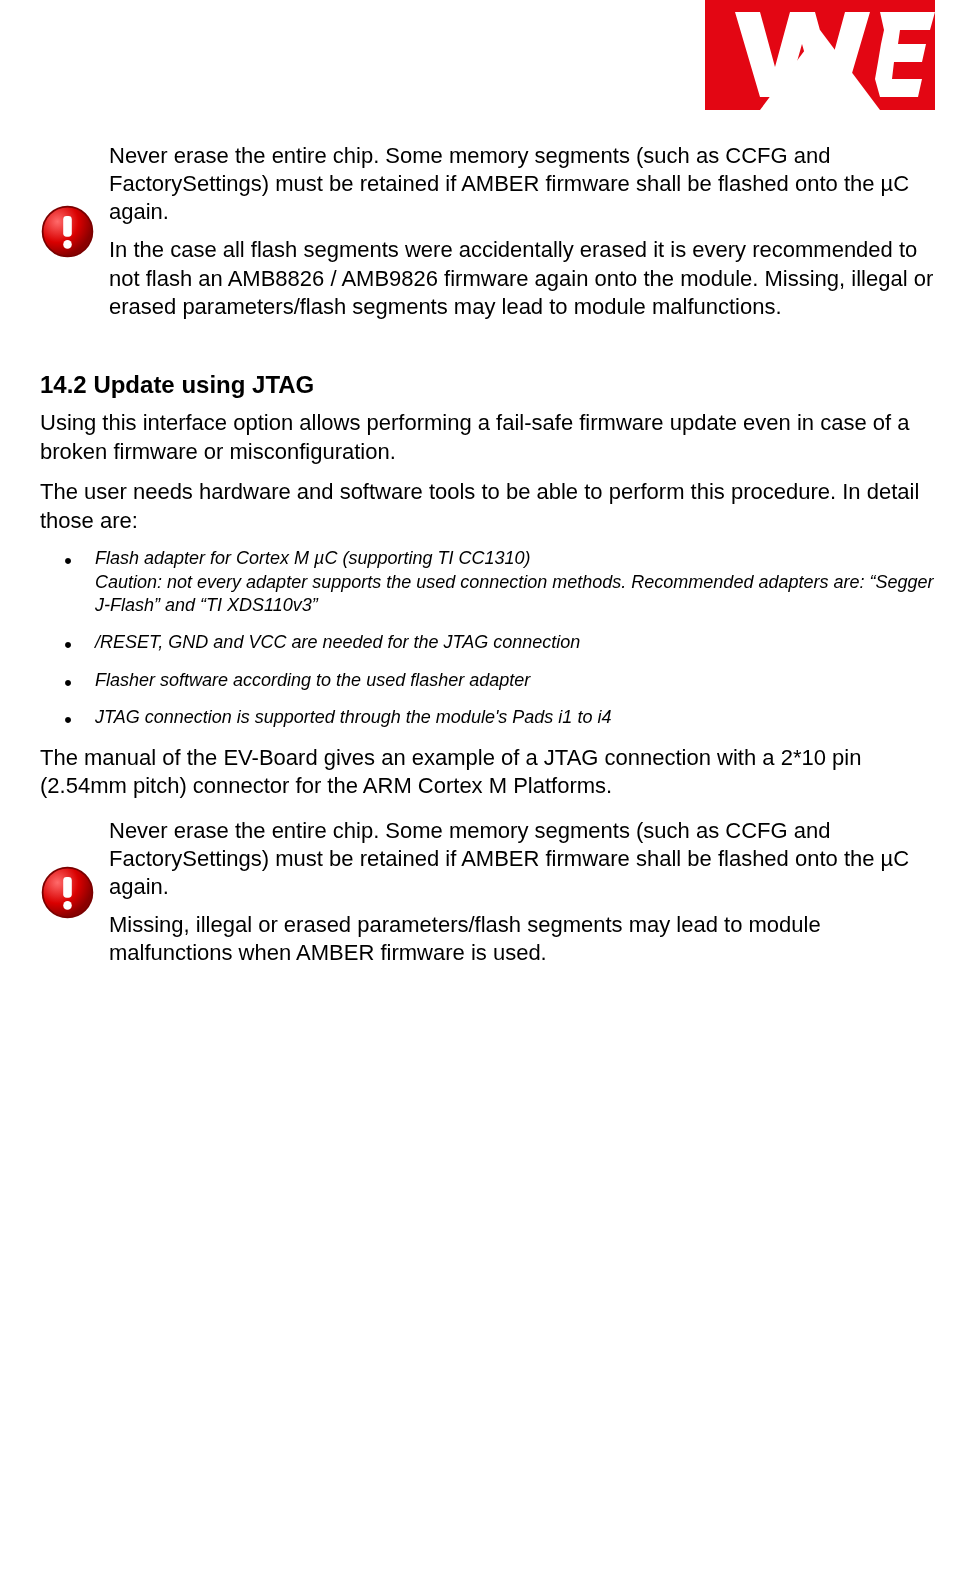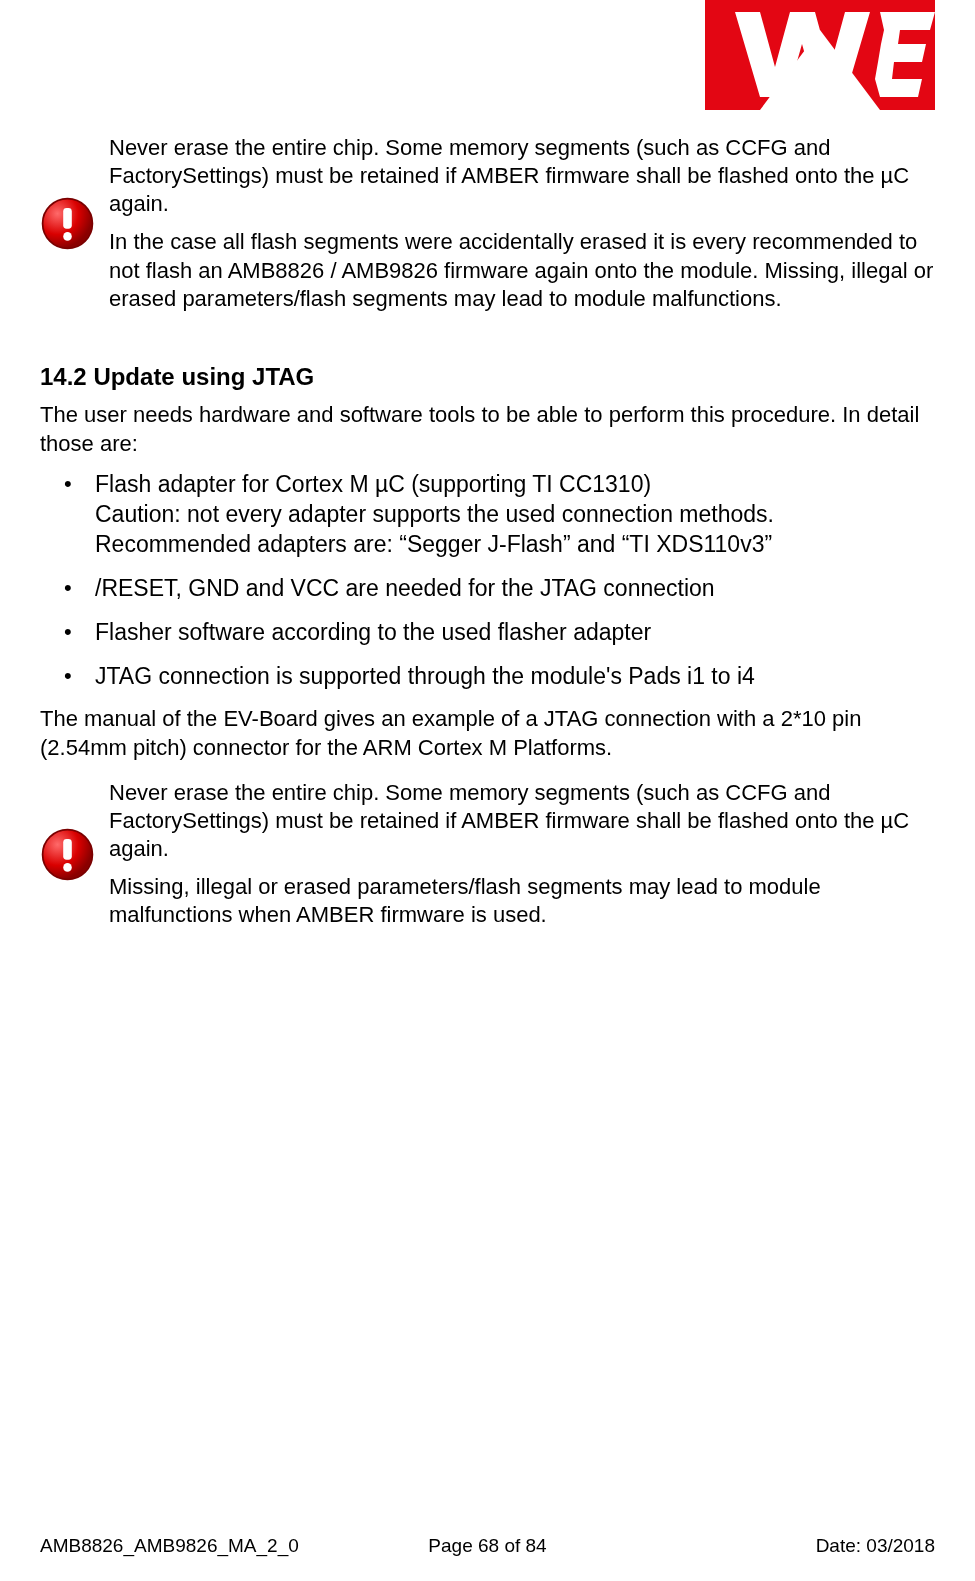--- a/index.html
+++ b/index.html
@@ -9,21 +9,21 @@
     height: 1581px;
     background: #fff;
     font-family: Arial, Helvetica, sans-serif;
     color: #000;
     position: relative;
   }
   .page {
     box-sizing: border-box;
     width: 975px;
     height: 1581px;
-    padding: 4px 40px;
+    padding: 12px 40px;
     position: relative;
   }
   .logo {
     position: absolute;
     top: 0;
     right: 40px;
     width: 230px;
     height: 110px;
   }
   .content {
@@ -57,25 +57,26 @@
     font-size: 22px;
     line-height: 1.3;
     margin: 0 0 12px 0;
   }
   ul.bullets {
     list-style: none;
     padding: 0;
     margin: 0 0 8px 0;
   }
   ul.bullets li {
-    font-size: 23px;
+    font-size: 18px;
     line-height: 1.3;
     padding-left: 55px;
     position: relative;
     margin-bottom: 14px;
+    font-style: italic;
   }
   ul.bullets li::before {
     content: "•";
     position: absolute;
     left: 24px;
     top: 0;
     font-size: 22px;
     line-height: 1.3;
   }
   .footer {
@@ -125,20 +126,21 @@
         <rect x="27" y="14" width="10" height="24" rx="4" fill="#fff"></rect>
         <circle cx="32" cy="47" r="5" fill="#fff"></circle>
       </svg>
       <div class="warning-text">
         <p>Never erase the entire chip. Some memory segments (such as CCFG and FactorySettings) must be retained if AMBER firmware shall be flashed onto the µC again.</p>
         <p>In the case all flash segments were accidentally erased it is every recommended to not flash an AMB8826 / AMB9826 firmware again onto the module. Missing, illegal or erased parameters/flash segments may lead to module malfunctions.</p>
       </div>
     </div>
 
     <h2>14.2 Update using JTAG</h2>
+    <p class="body-text">Using this interface option allows performing a fail-safe firmware update even in case of a broken firmware or misconfiguration.</p>
     <p class="body-text">The user needs hardware and software tools to be able to perform this procedure. In detail those are:</p>
 
     <ul class="bullets">
       <li><span style="white-space:pre-line;">Flash adapter for Cortex M µC (supporting TI CC1310)
 Caution: not every adapter supports the used connection methods. Recommended adapters are: “Segger J-Flash” and “TI XDS110v3”</span></li>
       <li><span>/RESET, GND and VCC are needed for the JTAG connection</span></li>
       <li><span>Flasher software according to the used flasher adapter</span></li>
       <li><span>JTAG connection is supported through the module's Pads i1 to i4</span></li>
     </ul>
 
@@ -151,19 +153,14 @@
         <circle cx="32" cy="47" r="5" fill="#fff"></circle>
       </svg>
       <div class="warning-text">
         <p>Never erase the entire chip. Some memory segments (such as CCFG and FactorySettings) must be retained if AMBER firmware shall be flashed onto the µC again.</p>
         <p>Missing, illegal or erased parameters/flash segments may lead to module malfunctions when AMBER firmware is used.</p>
       </div>
     </div>
 
   </div>
 
-  <div class="footer">
-    <span>AMB8826_AMB9826_MA_2_0</span>
-    <span>Page 68 of 84</span>
-    <span>Date: 03/2018</span>
-  </div>
 
 </div>
 
 </body></html>

